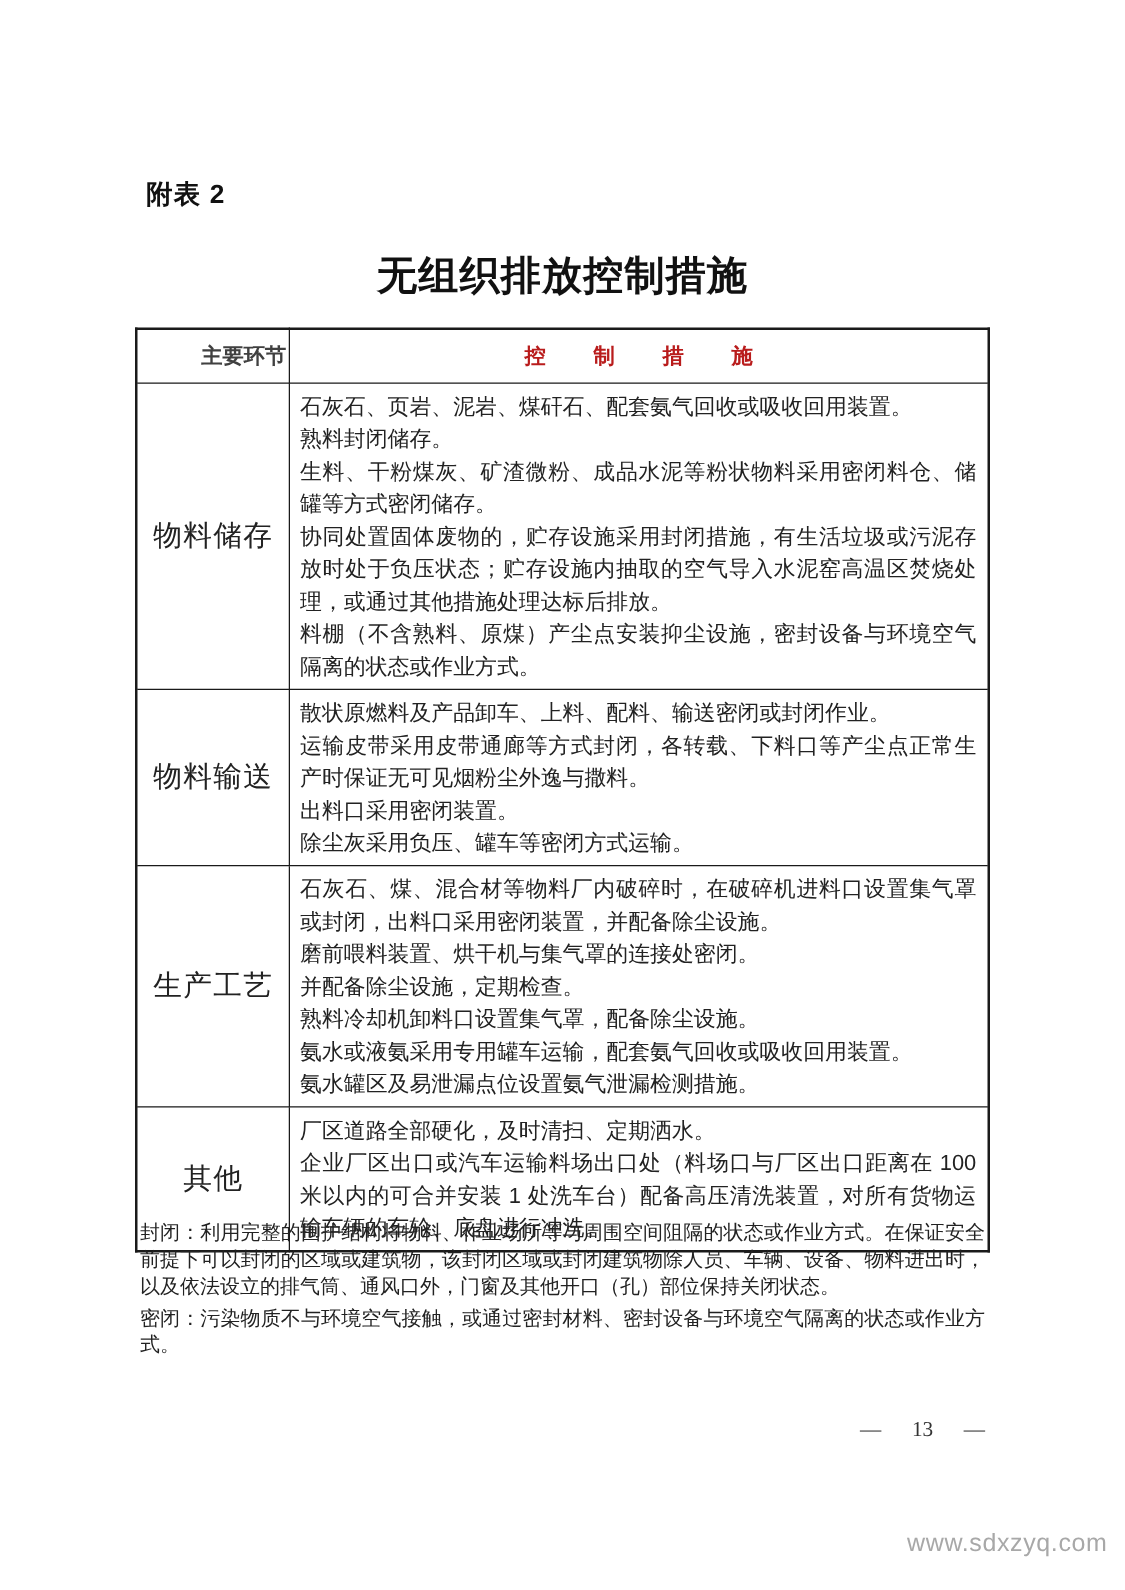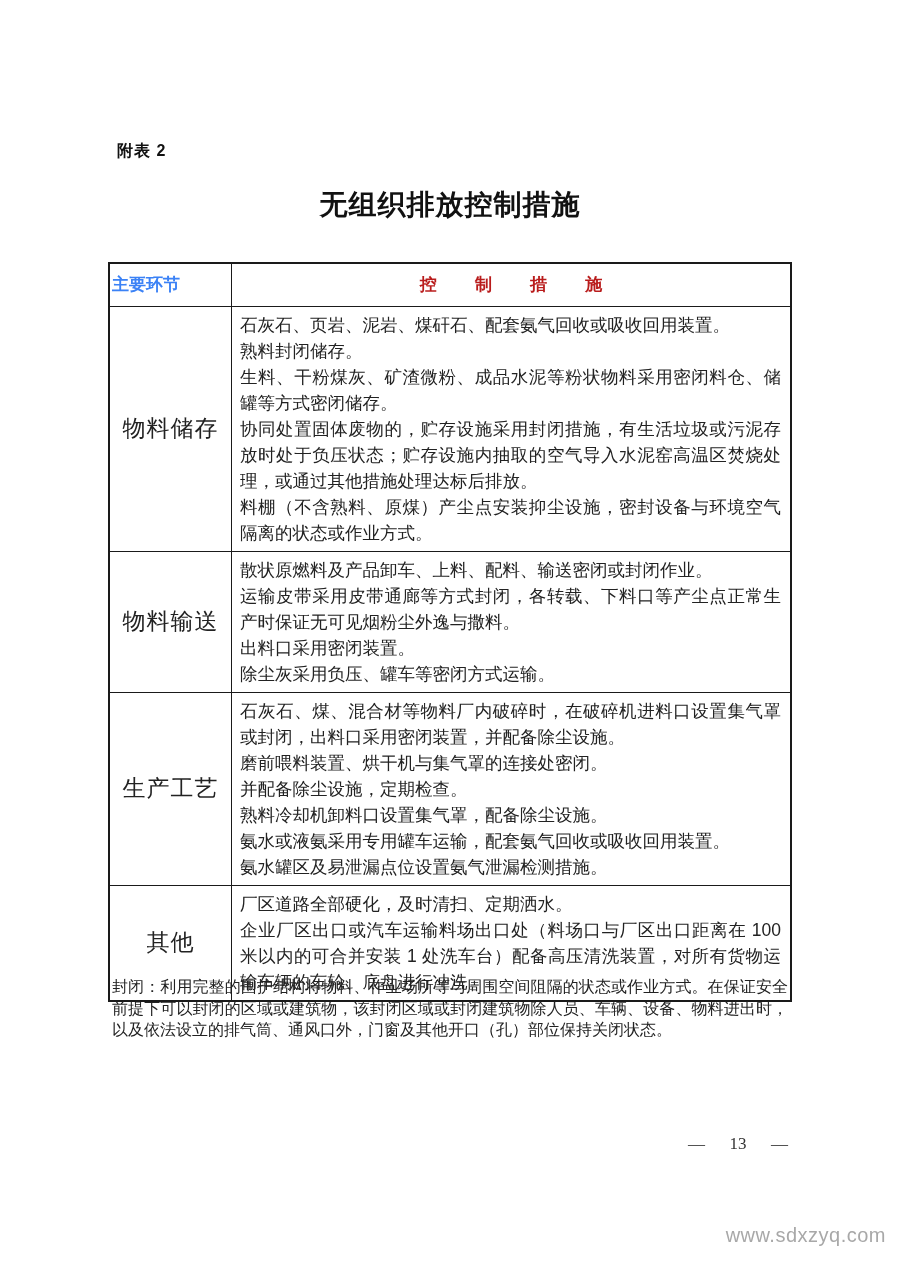--- a/index.html
+++ b/index.html
@@ -17,32 +17,32 @@
   }
   .page {
     position: absolute;
     inset: 0;
     background: #ffffff;
   }
   .appendix-label {
     position: absolute;
     left: 117px;
     top: 141px;
-    font-size: 16px;
+    font-size: 21px;
     font-weight: bold;
     color: #111111;
     letter-spacing: 1px;
   }
   .doc-title {
     position: absolute;
     left: 0;
-    top: 186px;
+    top: 199px;
     width: 100%;
     text-align: center;
-    font-size: 28px;
+    font-size: 32px;
     font-weight: bold;
     color: #111111;
     letter-spacing: 1px;
   }
   table.control-table {
     position: absolute;
     left: 108px;
     top: 262px;
     width: 684px;
     border-collapse: collapse;
@@ -51,22 +51,22 @@
   table.control-table, table.control-table th, table.control-table td {
     border: 1.5px solid #1a1a1a;
   }
   table.control-table {
     border-width: 2px;
   }
   th.stage-header {
     width: 117px;
     font-size: 17px;
     font-weight: bold;
-    text-align: left;
-    color: #3b82f6;
+    text-align: right;
+    color: #404040;
     padding: 4px 2px;
   }
   th.measures-header {
     font-size: 17px;
     font-weight: bold;
     color: #b91c1c;
     letter-spacing: 14px;
     text-indent: 14px;
     padding: 4px 2px;
     font-family: Liberation Mono, monospace;
@@ -184,20 +184,21 @@
       <td class="measures-cell">
             <p class="measure">厂区道路全部硬化，及时清扫、定期洒水。</p>
             <p class="measure">企业厂区出口或汽车运输料场出口处（料场口与厂区出口距离在 100 米以内的可合并安装 1 处洗车台）配备高压清洗装置，对所有货物运输车辆的车轮、底盘进行冲洗。</p>
           </td>
     </tr>
   </tbody>
   </table>
 
   <div class="notes">
     <p class="note-line">封闭：利用完整的围护结构将物料、作业场所等与周围空间阻隔的状态或作业方式。在保证安全前提下可以封闭的区域或建筑物，该封闭区域或封闭建筑物除人员、车辆、设备、物料进出时，以及依法设立的排气筒、通风口外，门窗及其他开口（孔）部位保持关闭状态。</p>
+    <p class="note-line">密闭：污染物质不与环境空气接触，或通过密封材料、密封设备与环境空气隔离的状态或作业方式。</p>
   </div>
 
   <div class="page-number">
     <span class="dash">—</span>
     <span>13</span>
     <span class="dash">—</span>
   </div>
 
   <div class="watermark">www.sdxzyq.com</div>
 

